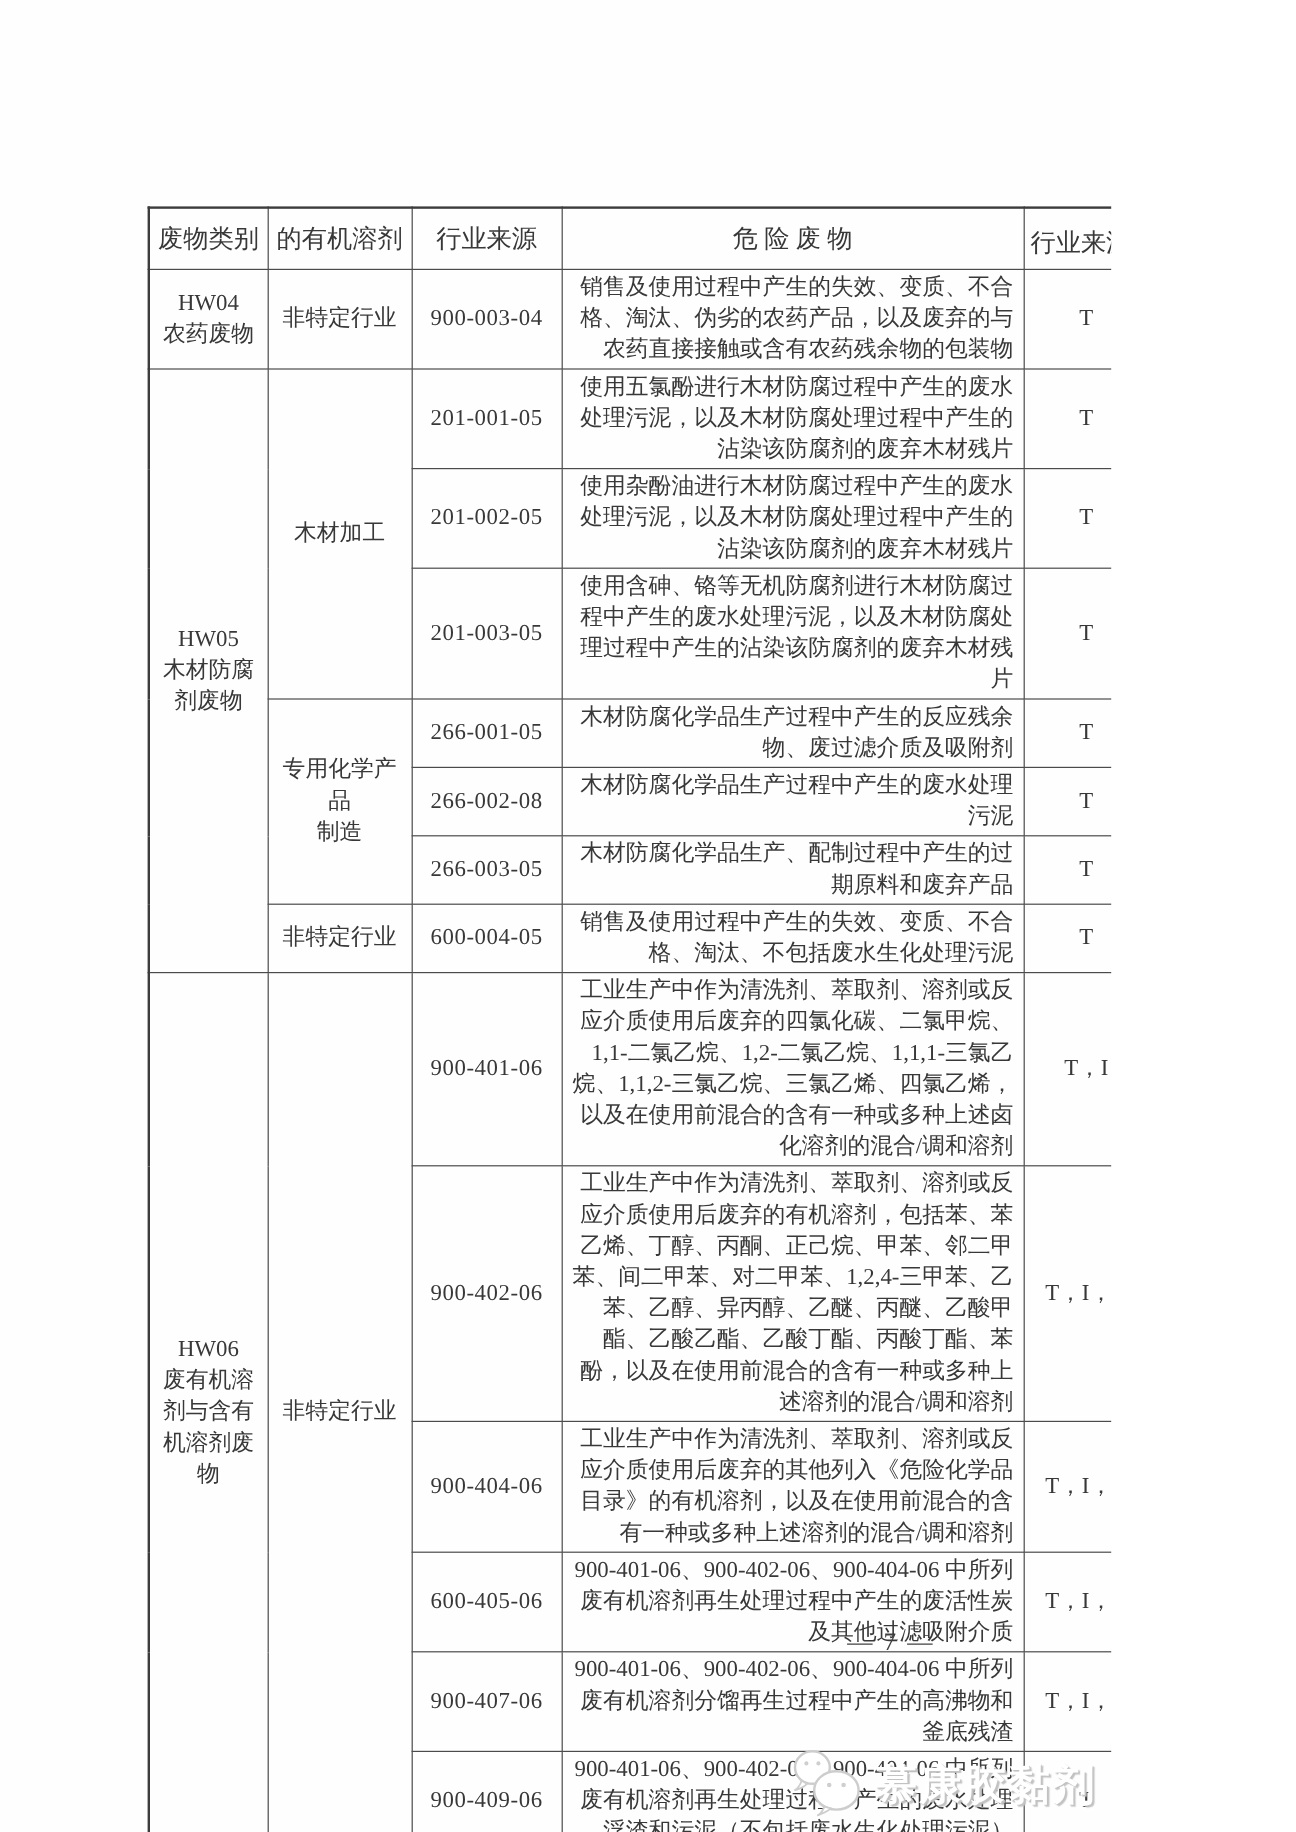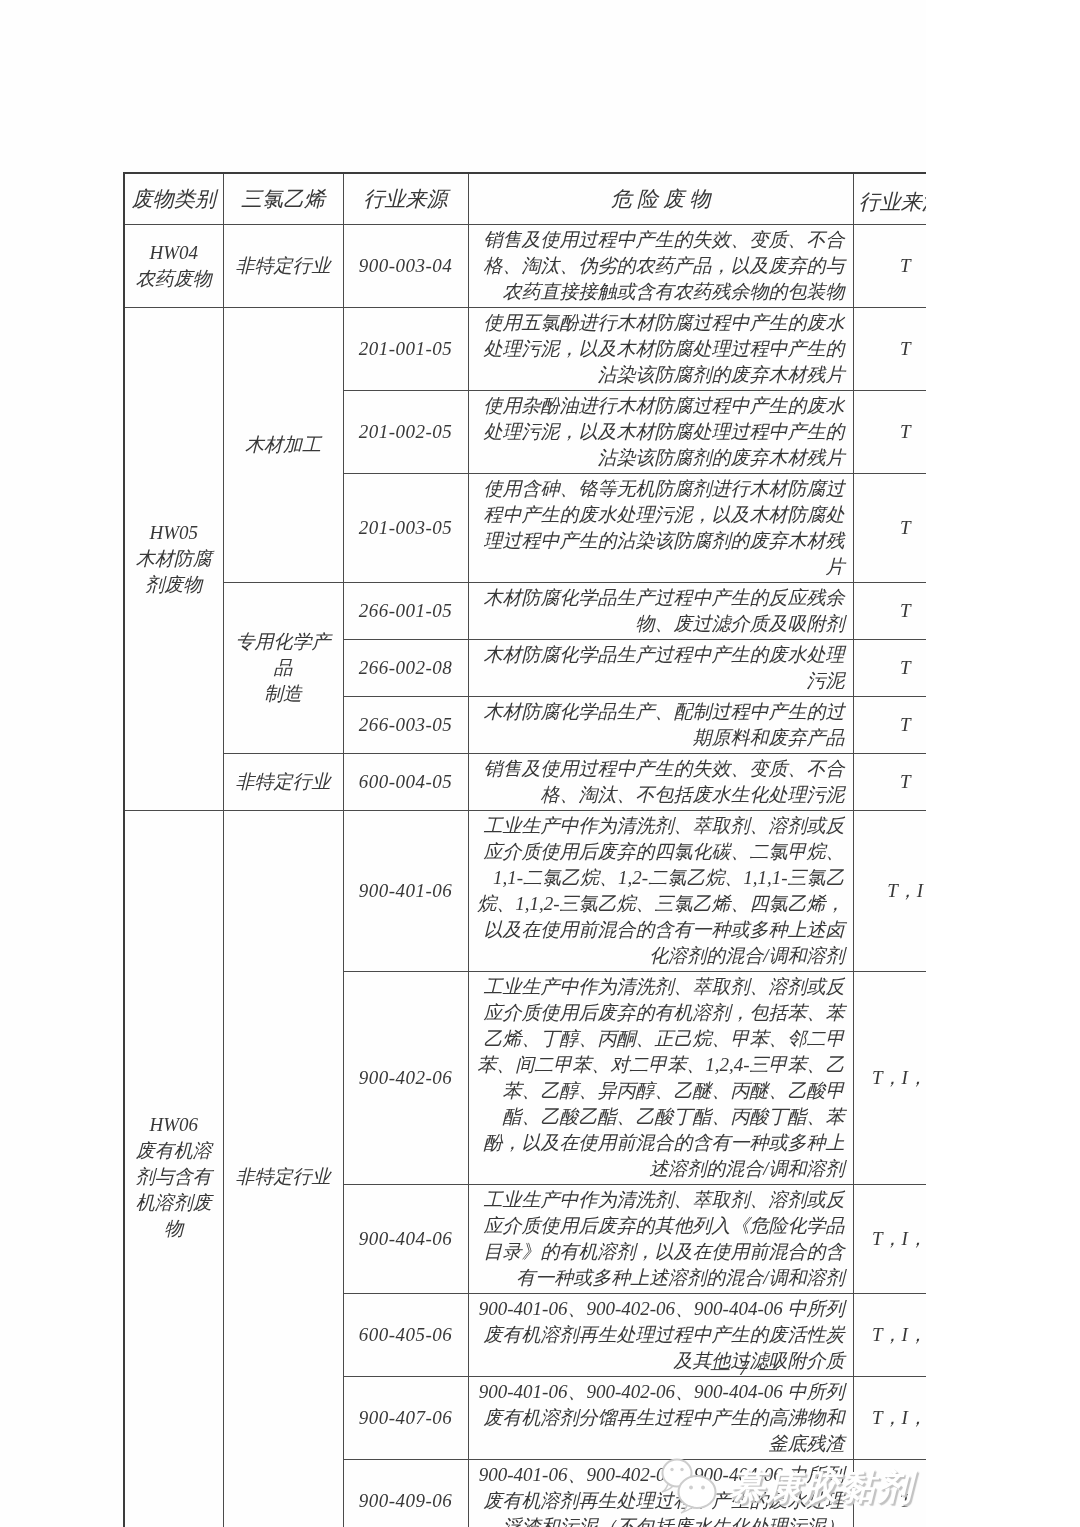--- a/index.html
+++ b/index.html
@@ -6,21 +6,20 @@
   body{
     background:#ffffff;
     font-family:"Liberation Serif","DejaVu Serif",serif;
     color:#383838;
   }
   .page{
     position:relative;
     width:926px;height:1527px;
     background:#fefefe;
     overflow:hidden;
-    font-style:italic;
   }
   table.waste-table{
     position:absolute;
     left:123px;top:172px;
     width:834px;
     border-collapse:collapse;
     table-layout:fixed;
     border:2px solid #3c3c3c;
   }
   .waste-table th,.waste-table td{
@@ -85,21 +84,21 @@
     <colgroup>
       <col style="width:99px">
       <col style="width:120px">
       <col style="width:125px">
       <col style="width:385px">
       <col style="width:105px">
     </colgroup>
     <thead>
       <tr>
         <th>废物类别</th>
-        <th>三氯乙烯</th>
+        <th>的有机溶剂</th>
         <th>行业来源</th>
         <th>危 险 废 物</th>
         <th><span>行业来源</span><sup>1</sup></th>
       </tr>
     </thead>
     <tbody>
         <tr>
           <td rowspan="1">HW04
 农药废物</td>
           <td rowspan="1">非特定行业</td>

